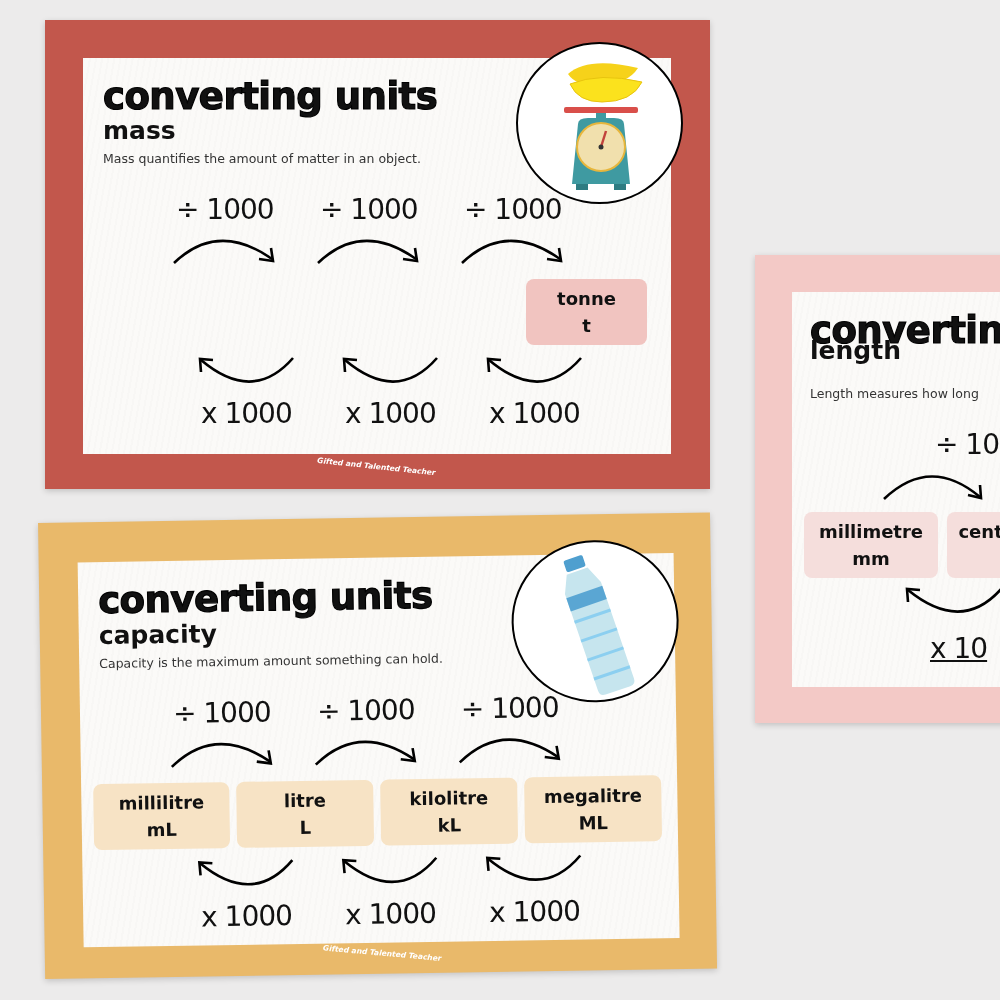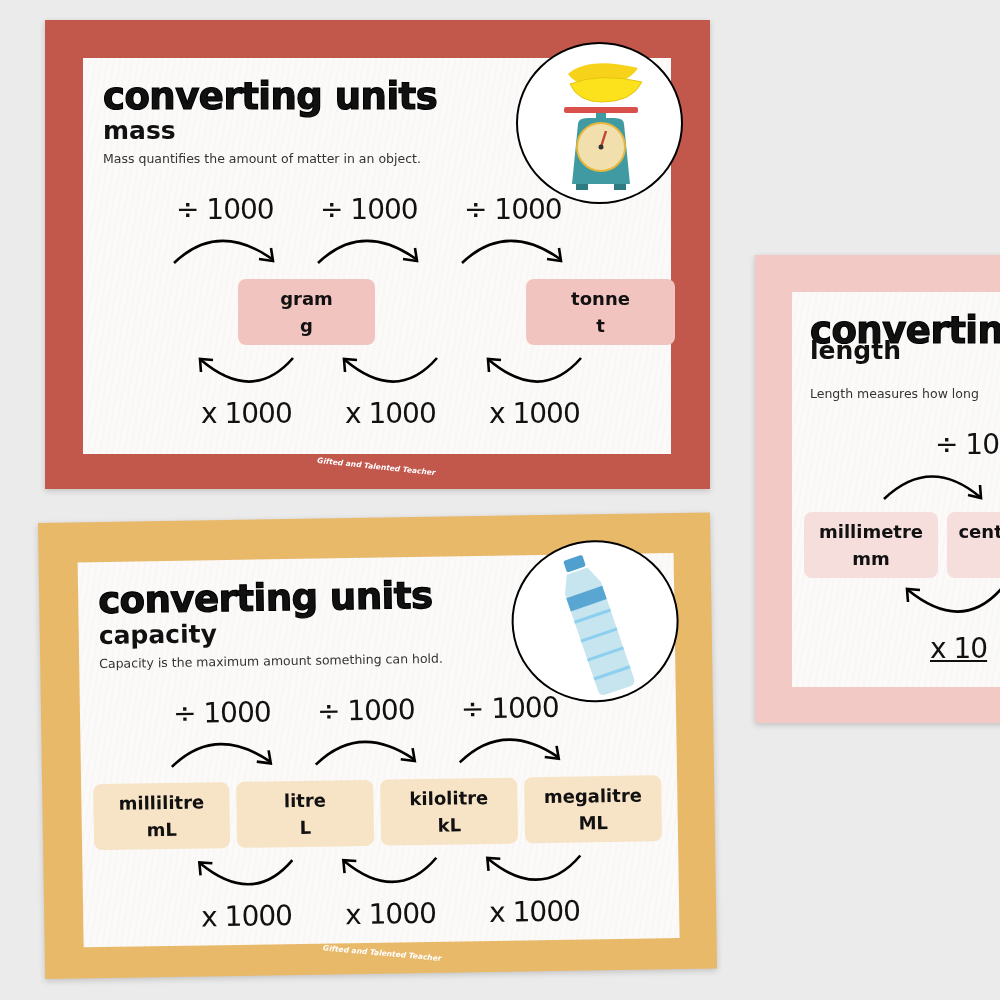--- a/index.html
+++ b/index.html
@@ -60,25 +60,21 @@
     </svg>
     <svg class="arrow" style="left:231px;top:175px;" width="110" height="34" viewBox="0 0 110 34">
       <path d="M4 30 Q48 -12 102 26" fill="none" stroke="#000" stroke-width="2.6"></path>
       <path d="M89 26 L103 28 L101 15" fill="none" stroke="#000" stroke-width="2.6"></path>
     </svg>
     <svg class="arrow" style="left:375px;top:175px;" width="110" height="34" viewBox="0 0 110 34">
       <path d="M4 30 Q48 -12 102 26" fill="none" stroke="#000" stroke-width="2.6"></path>
       <path d="M89 26 L103 28 L101 15" fill="none" stroke="#000" stroke-width="2.6"></path>
     </svg>
 
-    <div class="unit" style="left:155px;top:221px;width:137px;height:66px;background:#f1c4c0;">
-      <span>gram</span>
-      <span>g</span>
-    </div>
-    <div class="unit" style="left:443px;top:221px;width:149px;height:66px;background:#f1c4c0;">
+    <div class="unit" style="left:443px;top:221px;width:121px;height:66px;background:#f1c4c0;">
       <span>tonne</span>
       <span>t</span>
     </div>
 
     <svg class="arrow" style="left:112px;top:296px;" width="104" height="36" viewBox="0 0 104 36">
       <path d="M98 4 Q58 50 6 6" fill="none" stroke="#000" stroke-width="2.6"></path>
       <path d="M6 18 L5 5 L18 6" fill="none" stroke="#000" stroke-width="2.6"></path>
     </svg>
     <svg class="arrow" style="left:256px;top:296px;" width="104" height="36" viewBox="0 0 104 36">
       <path d="M98 4 Q58 50 6 6" fill="none" stroke="#000" stroke-width="2.6"></path>

